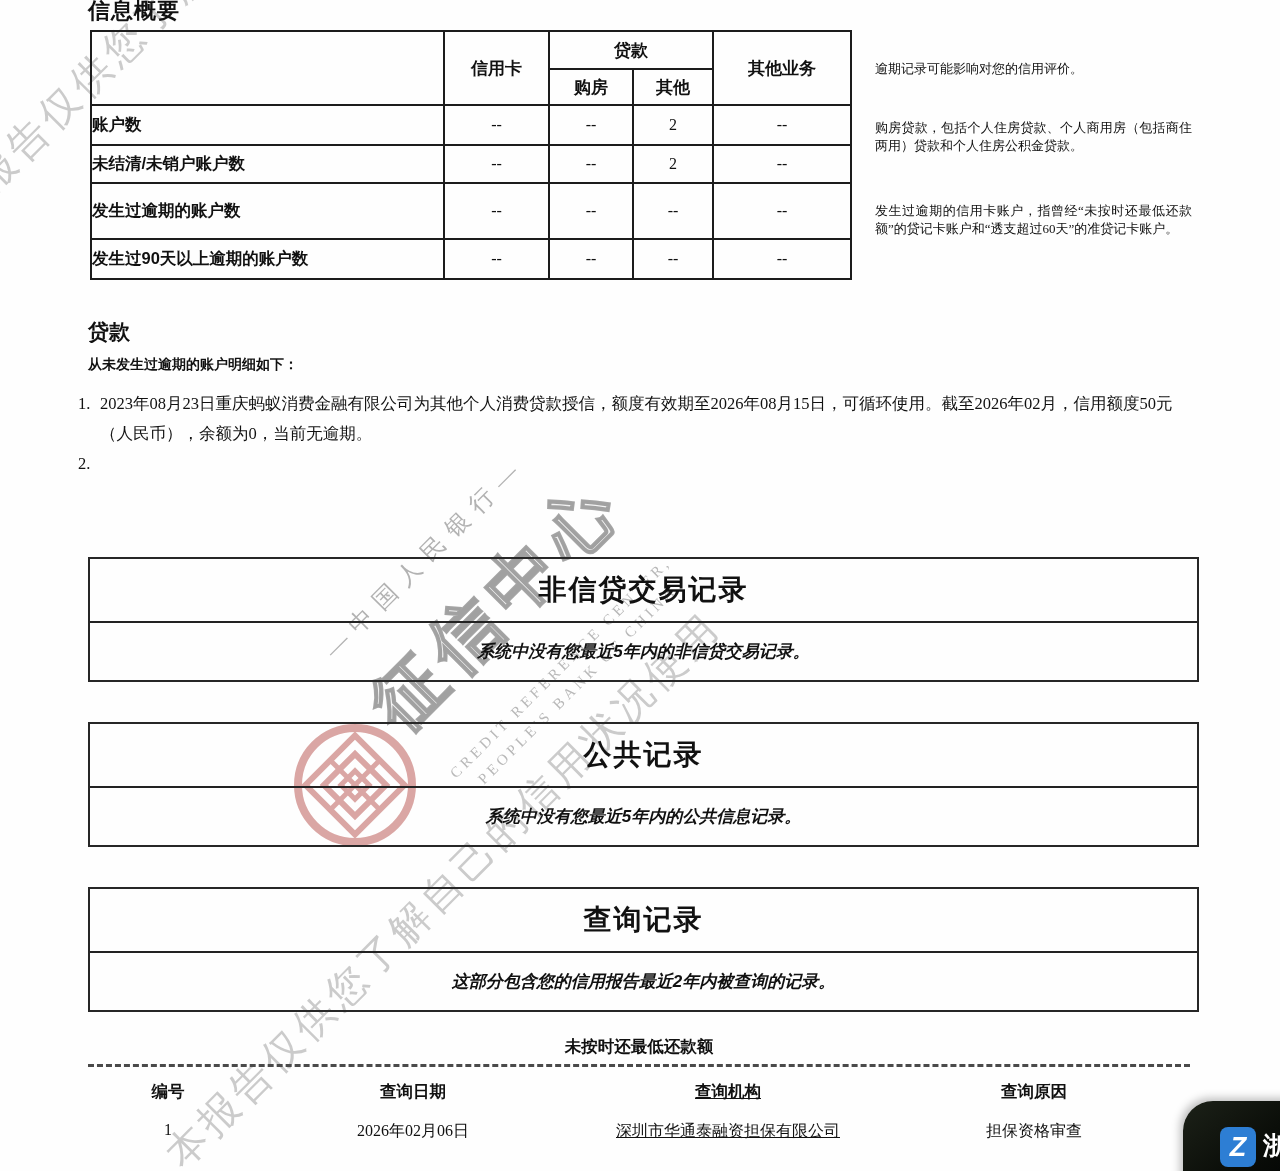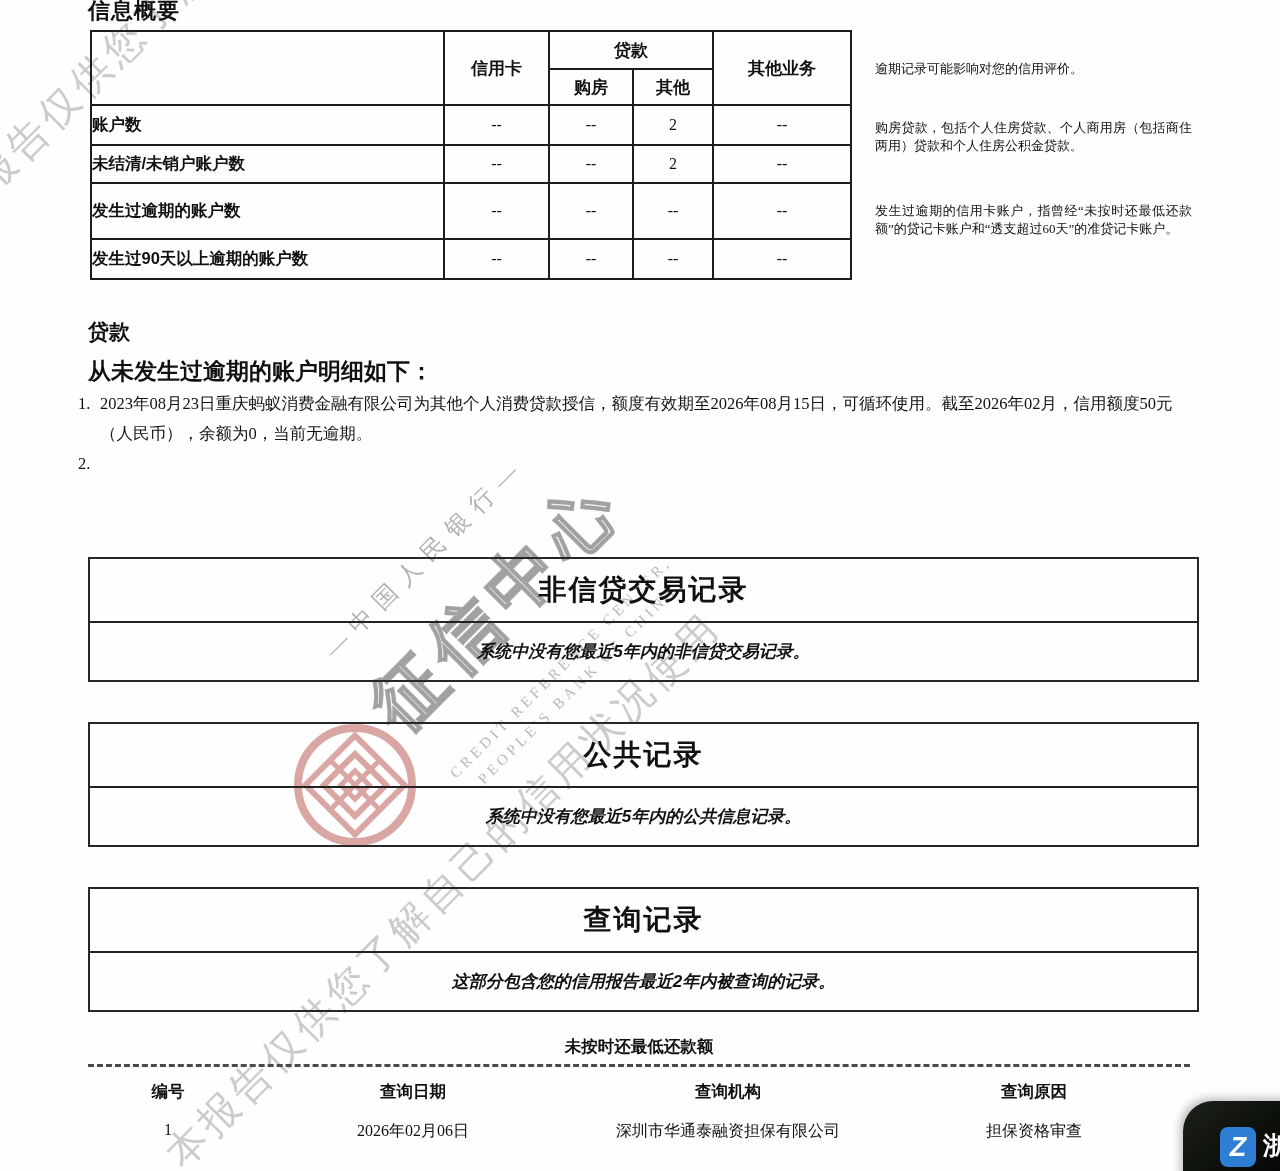--- a/index.html
+++ b/index.html
@@ -61,21 +61,21 @@
   .notes{position:absolute;left:875px;width:317px;z-index:1;
     font-size:13px;line-height:18px;text-align:justify;}
   .note-1{top:60px;} .note-2{top:119px;} .note-3{top:202px;}
   
   .loans-title{
     position:absolute;left:88px;top:318px;font-family:"Liberation Sans",sans-serif;
     font-weight:bold;font-size:21px;z-index:1;
   }
   .loans-sub{
     position:absolute;left:88px;top:356px;font-family:"Liberation Sans",sans-serif;
-    font-weight:bold;font-size:23px;z-index:1;
+    font-weight:bold;font-size:14px;z-index:1;
   }
   .loan-list{
     position:absolute;left:78px;top:389px;width:1127px;z-index:1;
     font-size:16.5px;line-height:30px;
   }
   .loan-item{position:relative;padding-left:22px;}
   .loan-no{position:absolute;left:0;top:0;}
   
   .sec{
     position:absolute;left:88px;width:1107px;border:2px solid #272727;
@@ -99,21 +99,21 @@
   }
   .dashes{
     position:absolute;left:88px;top:1064px;width:1102px;height:0;
     border-top:3px dashed #4a4a4a;z-index:1;
   }
   .inq-cell{position:absolute;text-align:center;z-index:1;}
   .inq-head{font-family:"Liberation Sans",sans-serif;font-weight:bold;font-size:16.5px;top:1081px;}
   .inq-data{font-family:"Liberation Serif",serif;font-size:16px;top:1121px;}
   .inq-c1{left:88px;width:160px;}
   .inq-c2{left:248px;width:330px;}
-  .inq-c3{left:578px;width:300px;}
+  .inq-c3{left:578px;width:300px;text-decoration:underline;}
   .inq-c4{left:878px;width:312px;}
   
   .float-widget{
     position:absolute;left:1183px;top:1101px;width:120px;height:90px;
     border-radius:30px 0 0 0;z-index:5;
     background:linear-gradient(140deg,#1c2118 0%,#0b0e09 55%,#020303 100%);
     box-shadow:-3px -3px 8px rgba(0,0,0,0.25);
   }
   .app-icon{
     position:absolute;left:37px;top:26px;width:36px;height:40px;border-radius:8px;

